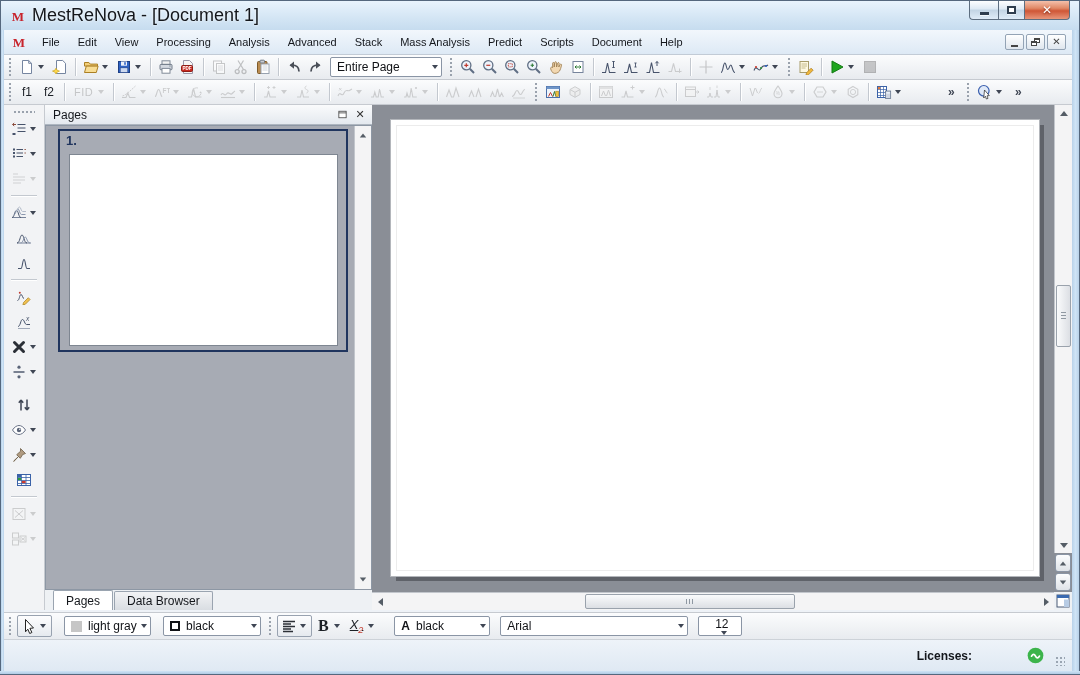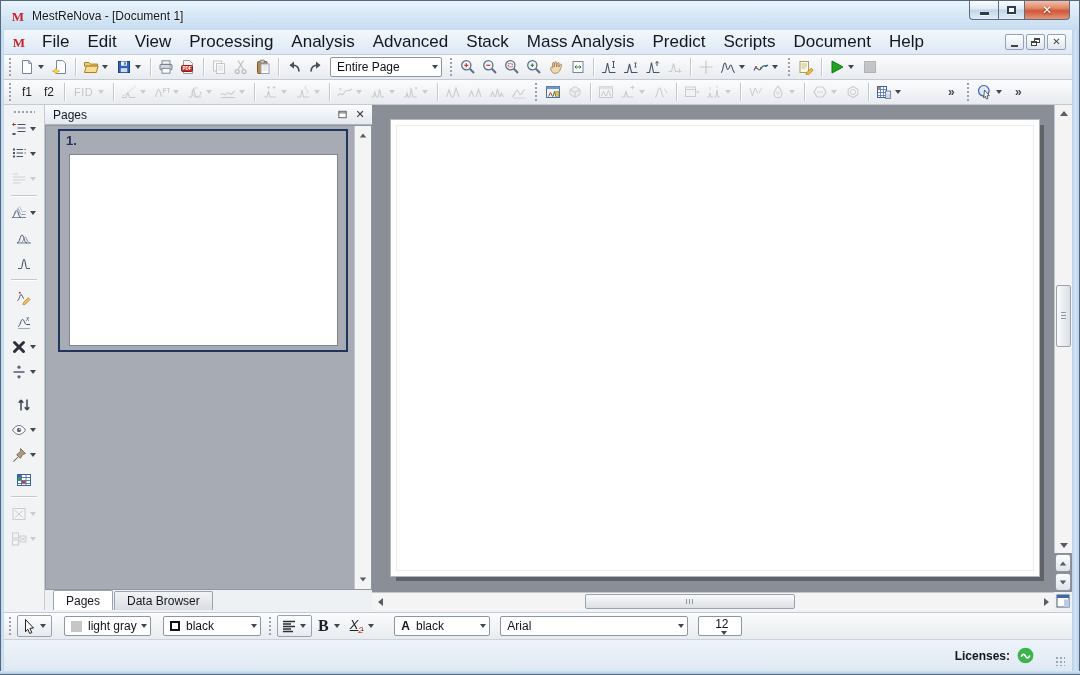--- a/index.html
+++ b/index.html
@@ -10,37 +10,37 @@
   
   .frame { position:absolute; background:linear-gradient(90deg,#b9d2e9,#cfe4f6,#b9d2e9); z-index:50; }
   .frame-left { left:0; top:30px; bottom:0; width:4px; border-left:1px solid #55687e; }
   .frame-right { right:0; top:30px; bottom:0; width:8px; border-right:1px solid #55687e; }
   .frame-bottom { left:0; right:0; bottom:0; height:4px; background:linear-gradient(#cfe4f6,#b0cbe4); border-bottom:1px solid #55687e; }
 
   
   .titlebar { position:absolute; left:0; right:0; top:0; height:30px;
     background:linear-gradient(#e9f4fd,#d3e5f4 60%,#c6dcef); border:1px solid #55687e; border-bottom:none;
     display:flex; align-items:center; padding-left:9px; z-index:60; }
-  .titlebar .apptitle { margin-left:6px; color:#14171c; font-size:12px; text-shadow:0 0 3px #fff; }
+  .titlebar .apptitle { margin-left:6px; color:#14171c; font-size:18px; text-shadow:0 0 3px #fff; }
   .winbtns { position:absolute; top:0; right:9px; display:flex; }
   .wbtn { height:19px; border:1px solid #5d6e80; border-top:none; display:flex; align-items:center; justify-content:center;
     background:linear-gradient(#fdfeff,#dde9f4 45%,#c2d4e4 50%,#dfecf8); }
   .wbtn-min { width:29px; border-bottom-left-radius:4px; border-right:none; }
   .wbtn-max { width:27px; }
   .wbtn-close { width:45px; border-bottom-right-radius:4px; border-left:none;
     background:linear-gradient(#f4c0ab,#e08866 40%,#cf5636 55%,#e8967a); }
   .glyph-min { width:9px; height:3px; background:#2e3d4e; margin-top:6px; box-shadow:0 1px 0 rgba(255,255,255,.7); }
   .glyph-max { width:9px; height:8px; border:2px solid #2e3d4e; background:#fff; box-shadow:0 1px 0 rgba(255,255,255,.6); }
   .glyph-close { color:#fff; font-weight:bold; font-size:12px; text-shadow:0 1px 2px #7c2713; }
 
   
   .menubar { position:absolute; left:4px; right:8px; top:30px; height:25px;
     background:linear-gradient(#f2f7fc,#dde9f5); border-bottom:1px solid #c2cbd6; display:flex; align-items:center; z-index:40; }
   .menubar .mlogo { margin:0 6px 0 7px; }
-  .menu-item { padding:3px 9px; color:#14171c; font-size:17px; border-radius:2px; }
+  .menu-item { padding:3px 9px; color:#14171c; font-size:11px; border-radius:2px; }
   .mdibtns { position:absolute; right:6px; top:4px; display:flex; gap:2px; }
   .mdibtn { width:19px; height:16px; border:1px solid #93a3b5; border-radius:2px; background:linear-gradient(#ffffff,#dfe6ee);
     display:flex; align-items:center; justify-content:center; color:#333; }
   .glyph-mmin { width:7px; height:2px; background:#444; margin-top:7px; }
   .glyph-mrest { position:relative; width:9px; height:8px; }
   .glyph-mrest i { position:absolute; width:6px; height:5px; border:1px solid #444; border-top-width:2px; background:#fff; }
   .glyph-mrest i:first-child { right:0; top:0; }
   .glyph-mrest i:last-child { left:0; bottom:0; }
   .glyph-mclose { font-size:10px; font-weight:bold; color:#444; line-height:1; }
 
@@ -125,21 +125,21 @@
   .tri-down { width:0; height:0; border-left:4px solid transparent; border-right:4px solid transparent; border-top:5px solid #555d66; }
   .tri-left { width:0; height:0; border-top:4px solid transparent; border-bottom:4px solid transparent; border-right:5px solid #555d66; }
   .tri-right { width:0; height:0; border-top:4px solid transparent; border-bottom:4px solid transparent; border-left:5px solid #555d66; }
   .tri-sm { transform:scale(.8); }
 
   
   .fmtbar { position:absolute; left:4px; right:8px; top:612px; height:28px;
     background:linear-gradient(#fbfcfd,#e8ebef); border-top:1px solid #c6cad0; border-bottom:1px solid #cdd2d8;
     display:flex; align-items:center; z-index:30; }
   .statusbar { position:absolute; left:4px; right:8px; top:640px; height:31px;
-    background:linear-gradient(#eef3f9,#dfe9f3); display:flex; align-items:center; justify-content:flex-end; padding-right:38px; z-index:30; }
+    background:linear-gradient(#eef3f9,#dfe9f3); display:flex; align-items:center; justify-content:flex-end; padding-right:28px; z-index:30;gap:48px; }
   .lic-label { font-weight:bold; font-size:12px; color:#14171c; margin-right:7px; }
   .lic-icon { width:17px; height:17px; }
   .resize-grip { position:absolute; right:7px; bottom:5px; width:10px; height:10px;
     background-image:radial-gradient(circle,#9aa5b2 1px,transparent 1.3px); background-size:4px 4px; }
 </style>
 </head>
 <body>
 
 <div class="window">
 

